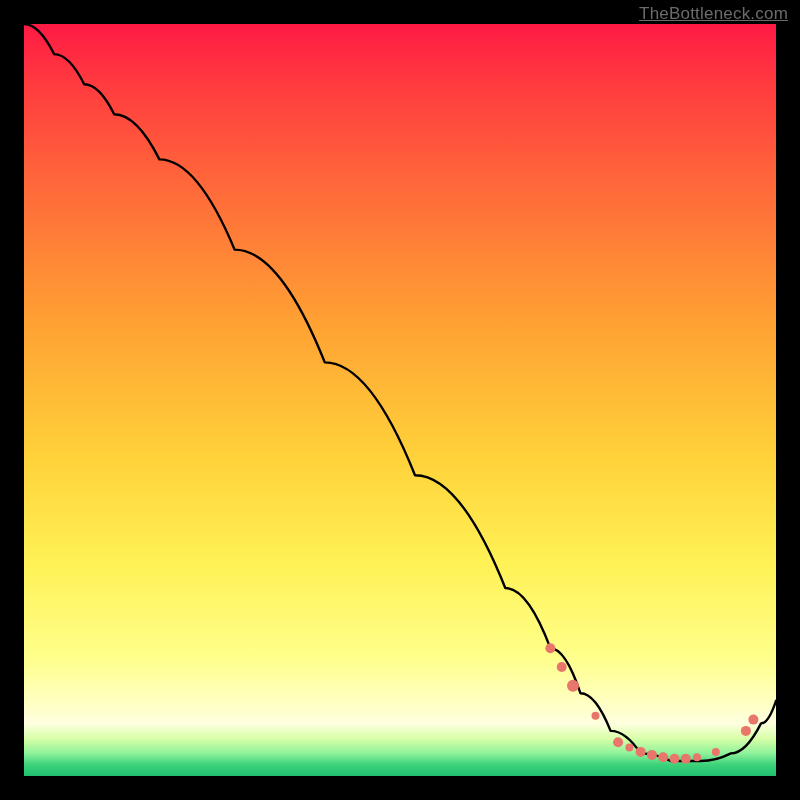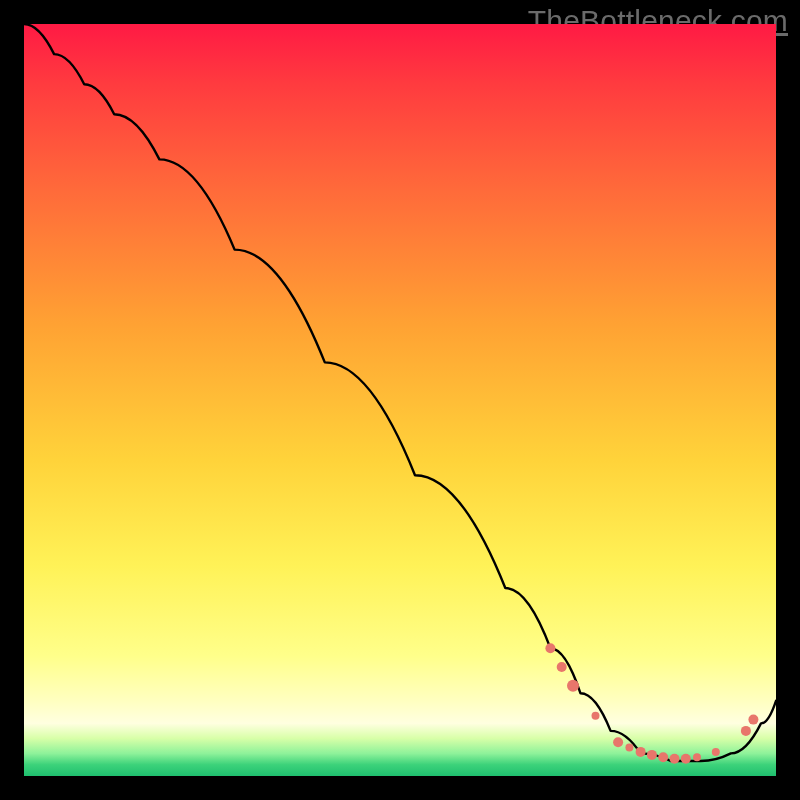--- a/index.html
+++ b/index.html
@@ -38,21 +38,21 @@
       #8ef29a 97%,
       #3cd27a 98.5%,
       #1fbf6f 100%
     );
   }
   .watermark {
     position: absolute;
     top: 4px;
     right: 12px;
     color: #6b6b6b;
-    font-size: 30px;
+    font-size: 17px;
     letter-spacing: 0.2px;
     font-weight: 400;
     user-select: none;
     text-decoration: underline;
   }
   svg.curve {
     position: absolute;
     left: 0;
     top: 0;
     width: 752px;

